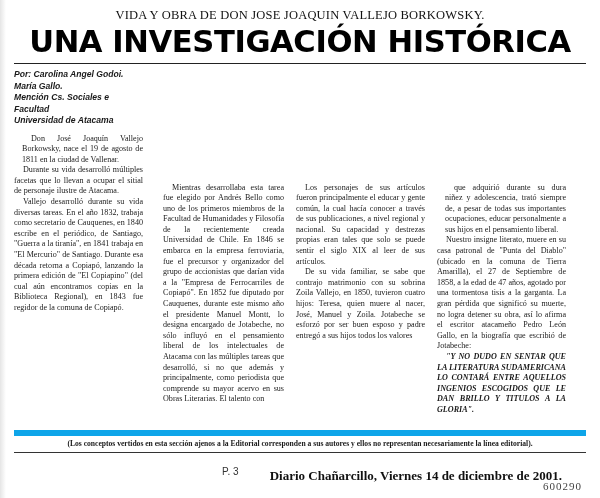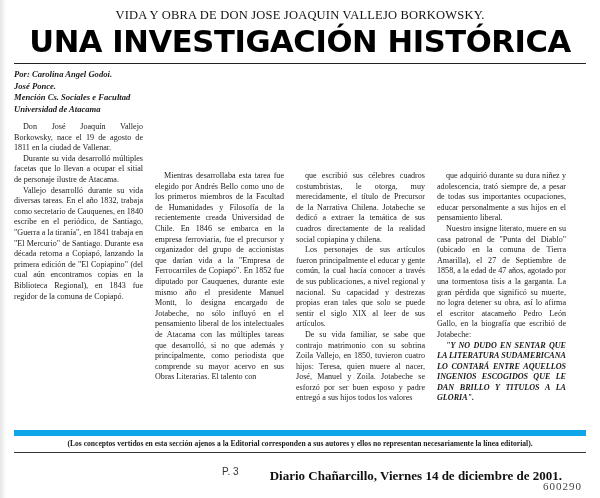--- a/index.html
+++ b/index.html
@@ -45,21 +45,21 @@
     white-space: nowrap;
   }
   .rule {
     border: 0;
     border-top: 1px solid #222;
     margin: 2px 0 5px 0;
   }
 
   
   .byline {
-    font-family: Liberation Serif, serif;
+    font-family: Liberation Sans, sans-serif;
     font-weight: bold;
     font-style: italic;
     font-size: 8.6px;
     line-height: 11.5px;
     width: 120px;
     margin-bottom: 7px;
   }
 
   
   .columns {
@@ -74,20 +74,21 @@
     text-align: justify;
     text-justify: inter-word;
     hyphens: auto;
   }
   .col p {
     margin: 0;
     text-indent: 9px;
   }
   .col p.first {
     text-indent: 9px;
+    margin-left: 8px;
   }
   .col .spacer {
     height: 49px;
   }
   .col-1 { position: relative; }
   .closing {
     font-weight: bold;
     font-style: italic;
     text-transform: uppercase;
   }
@@ -155,41 +156,40 @@
 <div class="page">
 
   <div class="edge-shadow"></div>
 
   <div class="kicker">VIDA Y OBRA DE DON JOSE JOAQUIN VALLEJO BORKOWSKY.</div>
   <div class="headline">UNA INVESTIGACIÓN HISTÓRICA</div>
   <hr class="rule">
 
   <div class="byline">
     <div>Por: Carolina Angel Godoi.</div>
-    <div>José Ponce.</div>
+    <div>María Gallo.</div>
     <div>Mención Cs. Sociales e Facultad</div>
     <div>Universidad de Atacama</div>
   </div>
 
   <div class="columns">
 
     <div class="col col-1">
       <p class="first">Don José Joaquín Vallejo Borkowsky, nace el 19 de agosto de 1811 en la ciudad de Vallenar.</p>
       <p>Durante su vida desarrolló múltiples facetas que lo llevan a ocupar el sitial de personaje ilustre de Atacama.</p>
       <p>Vallejo desarrolló durante su vida diversas tareas. En el año 1832, trabaja como secretario de Cauquenes, en 1840 escribe en el periódico, de Santiago, "Guerra a la tiranía", en 1841 trabaja en "El Mercurio" de Santiago. Durante esa década retorna a Copiapó, lanzando la primera edición de "El Copiapino" (del cual aún encontramos copias en la Biblioteca Regional), en 1843 fue regidor de la comuna de Copiapó.</p>
     </div>
 
     <div class="col col-2">
       <div class="spacer"></div>
       <p class="first">Mientras desarrollaba esta tarea fue elegido por Andrés Bello como uno de los primeros miembros de la Facultad de Humanidades y Filosofía de la recientemente creada Universidad de Chile. En 1846 se embarca en la empresa ferroviaria, fue el precursor y organizador del grupo de accionistas que darían vida a la "Empresa de Ferrocarriles de Copiapó". En 1852 fue diputado por Cauquenes, durante este mismo año el presidente Manuel Montt, lo designa encargado de Jotabeche, no sólo influyó en el pensamiento liberal de los intelectuales de Atacama con las múltiples tareas que desarrolló, si no que además y principalmente, como periodista que comprende su mayor acervo en sus Obras Literarias. El talento con</p>
     </div>
 
     <div class="col col-3">
       <div class="spacer"></div>
-      <p class="first">que escribió sus célebres cuadros costumbristas, le otorga, muy merecidamente, el título de Precursor de la Narrativa Chilena. Jotabeche se dedicó a extraer la temática de sus cuadros directamente de la realidad social copiapina y chilena.</p>
       <p>Los personajes de sus artículos fueron principalmente el educar y gente común, la cual hacía conocer a través de sus publicaciones, a nivel regional y nacional. Su capacidad y destrezas propias eran tales que solo se puede sentir el siglo XIX al leer de sus artículos.</p>
       <p>De su vida familiar, se sabe que contrajo matrimonio con su sobrina Zoila Vallejo, en 1850, tuvieron cuatro hijos: Teresa, quien muere al nacer, José, Manuel y Zoila. Jotabeche se esforzó por ser buen esposo y padre entregó a sus hijos todos los valores</p>
     </div>
 
     <div class="col col-4">
       <div class="spacer"></div>
       <p class="first">que adquirió durante su dura niñez y adolescencia, trató siempre de, a pesar de todas sus importantes ocupaciones, educar personalmente a sus hijos en el pensamiento liberal.</p>
       <p>Nuestro insigne literato, muere en su casa patronal de "Punta del Diablo" (ubicado en la comuna de Tierra Amarilla), el 27 de Septiembre de 1858, a la edad de 47 años, agotado por una tormentosa tisis a la garganta. La gran pérdida que significó su muerte, no logra detener su obra, así lo afirma el escritor atacameño Pedro León Gallo, en la biografía que escribió de Jotabeche:</p>
       <p class="closing">"Y NO DUDO EN SENTAR QUE LA LITERATURA SUDAMERICANA LO CONTARÁ ENTRE AQUELLOS INGENIOS ESCOGIDOS QUE LE DAN BRILLO Y TITULOS A LA GLORIA".</p>
     </div>

